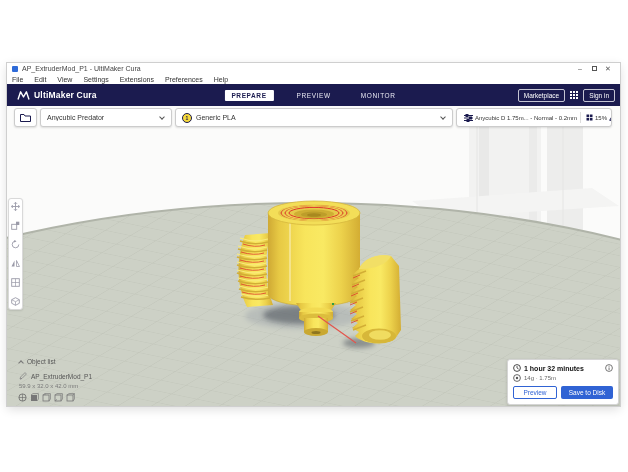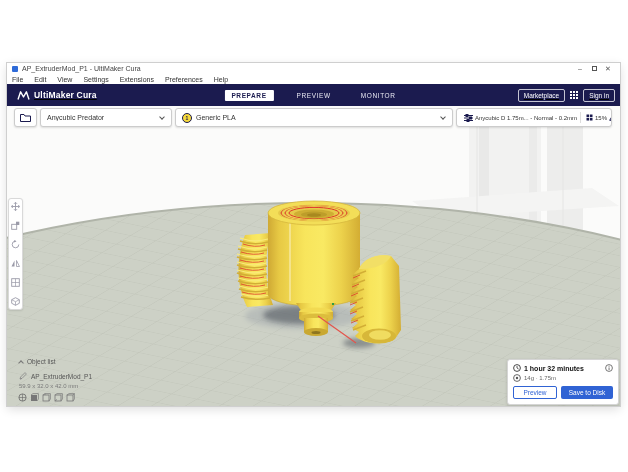--- a/index.html
+++ b/index.html
@@ -19,21 +19,21 @@
   .titlebar .spacer { flex:1; }
   .win-btn { width:14px; height:10px; display:flex; align-items:center; justify-content:center;
     color:#555; font-size:7px; line-height:1; cursor:default; }
   .max-glyph { width:5px; height:5px; border:1px solid #555; }
 
   
   .menubar { height:10px; display:flex; align-items:center; gap:11px; padding:0 0 0 5px; background:#fff; }
   .menu-item { font-size:7px; color:#333; white-space:nowrap; }
 
   
-  .header { height:22px; background:#1b1b4f; display:flex; align-items:center; padding:0 5px; position:relative;text-decoration:underline; }
+  .header { height:22px; background:#1b1b4f; display:flex; align-items:center; padding:0 5px; position:relative; }
   .logo-wrap { display:flex; align-items:center; gap:4px; margin-left:5px; }
   .logo-text { color:#fff; font-size:8.5px; font-weight:700; letter-spacing:.2px; white-space:nowrap; }
   .stage-tabs { position:absolute; left:50%; transform:translateX(-50%); display:flex; align-items:center; gap:16px; }
   .stage-tab { color:#e8e8f2; font-size:6.5px; letter-spacing:.6px; padding:2px 7px; white-space:nowrap; }
   .stage-tab.active { background:#ffffff; color:#1b1b4f; border-radius:1px; font-weight:700; }
   .header-right { margin-left:auto; display:flex; align-items:center; gap:5px; }
   .hdr-btn { border:1px solid rgba(255,255,255,.75); border-radius:2px; color:#fff;
     font-size:6.5px; padding:2px 5px; white-space:nowrap; }
   .apps-grid { display:grid; grid-template-columns:repeat(3,2px); grid-gap:1px; }
   .apps-grid i { width:2px; height:2px; background:#fff; display:block; }

